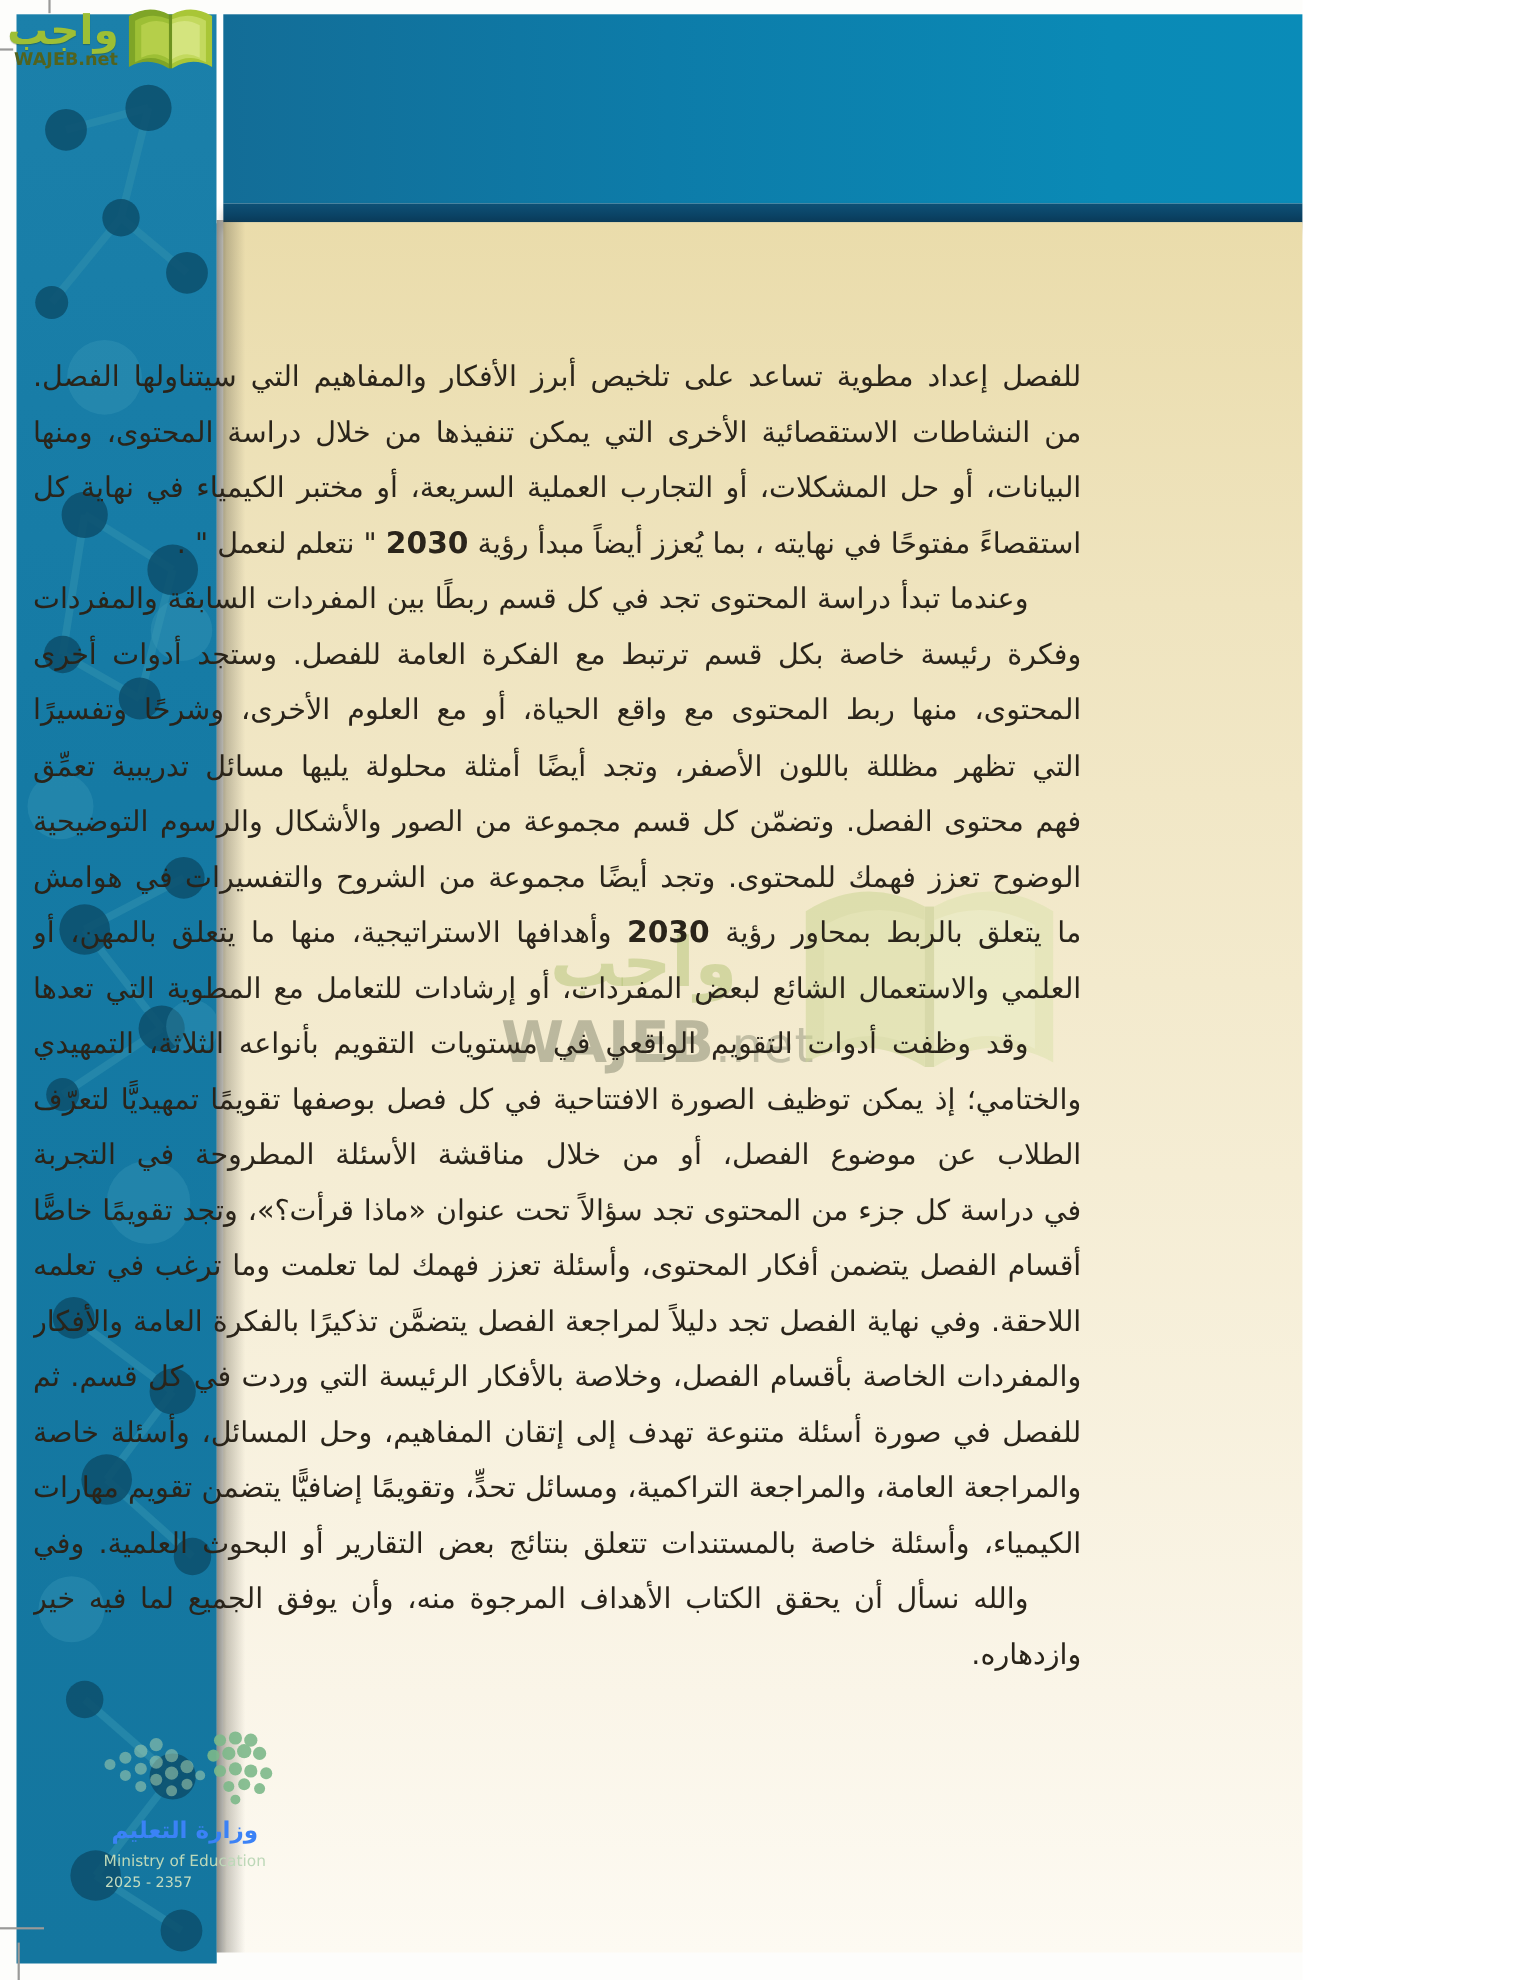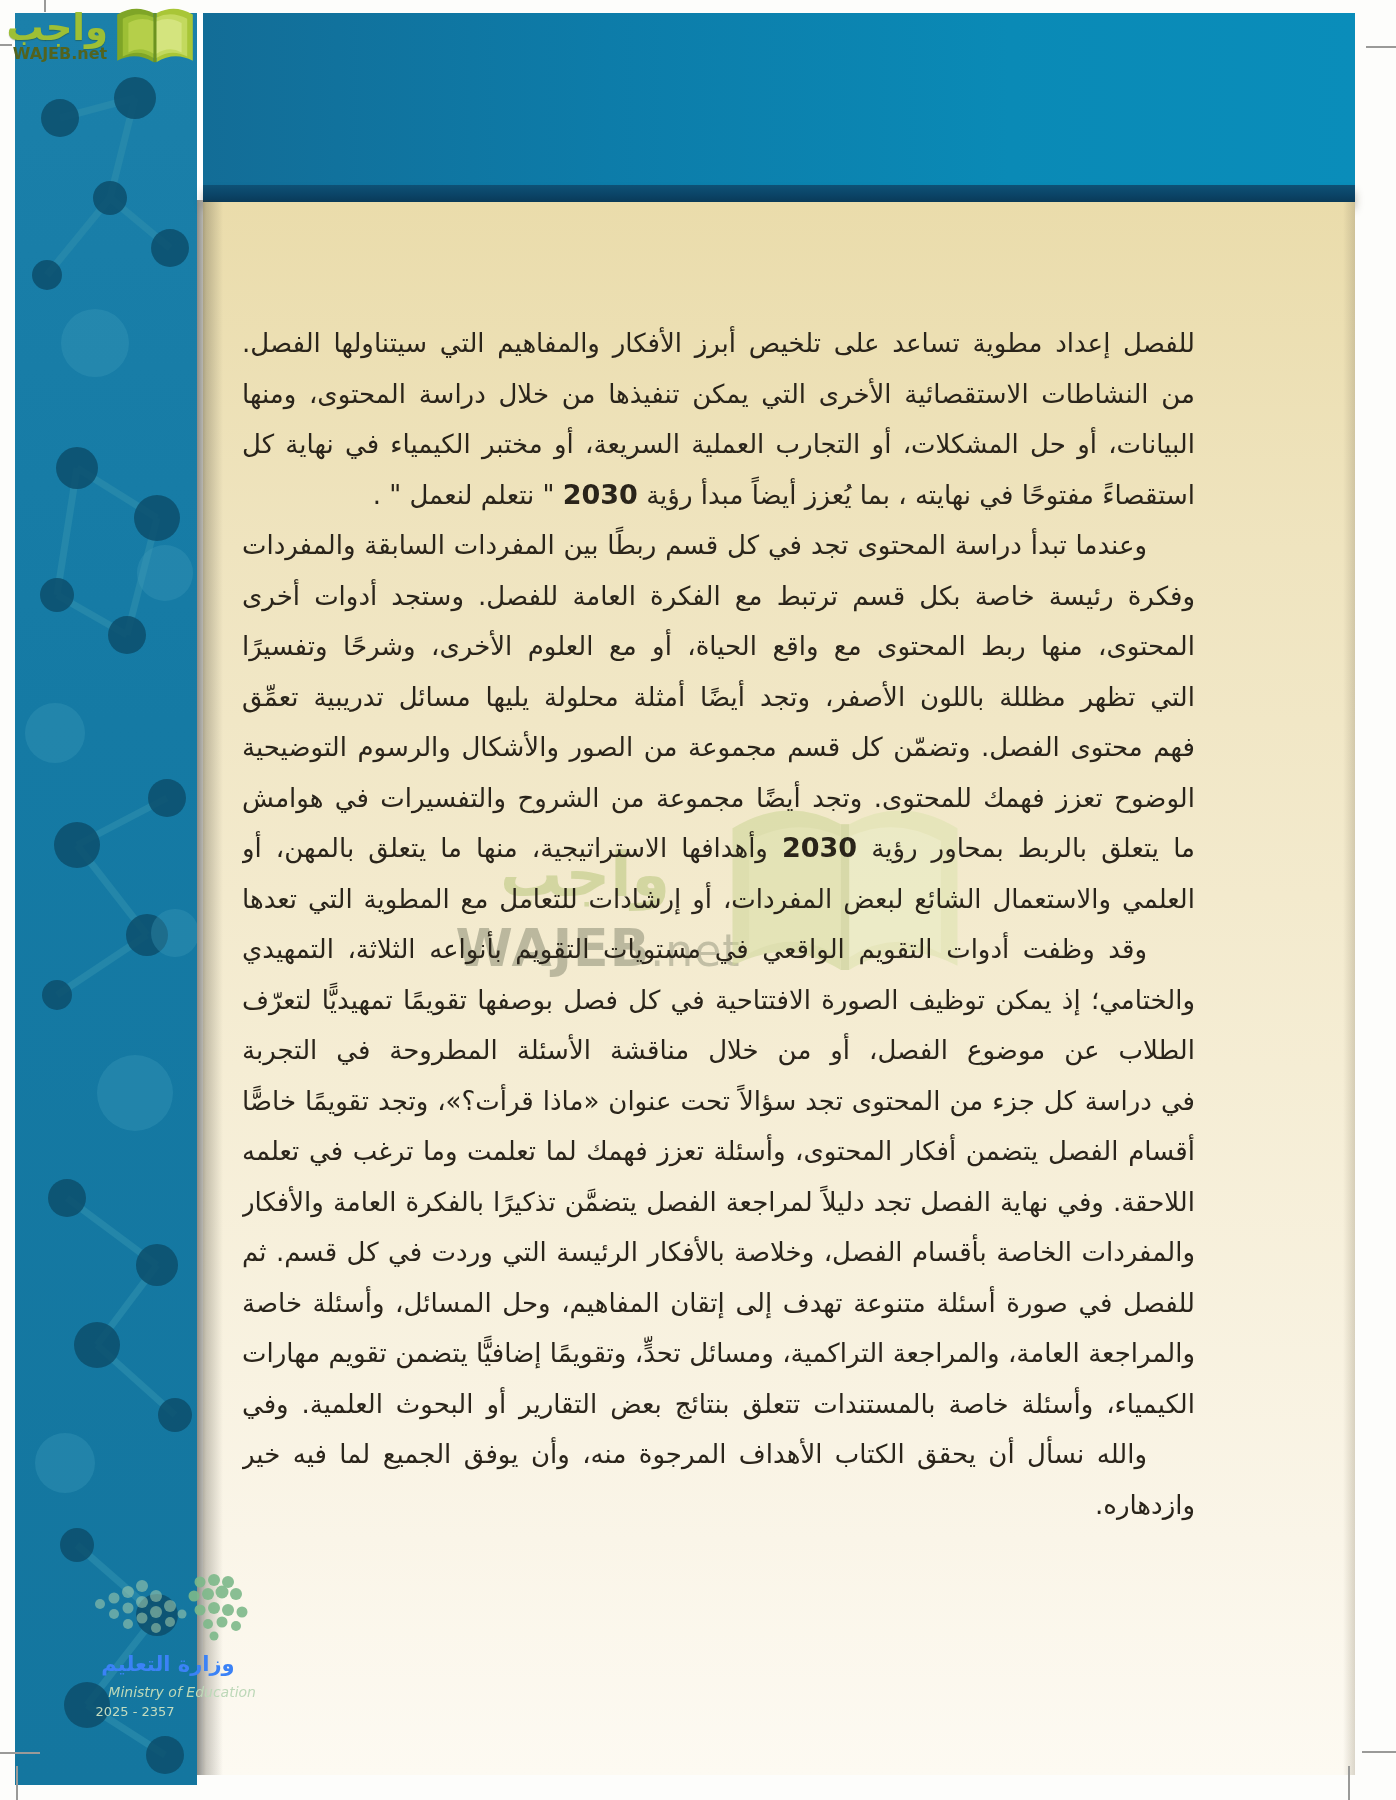--- a/index.html
+++ b/index.html
@@ -1,16 +1,16 @@
 <!DOCTYPE html>
 <html><head>
 <meta charset="utf-8">
 <style>
   html,body{margin:0;padding:0;background:#ffffff;}
-  #page{position:relative;width:1396px;height:1800px;background:#fdfdfb;overflow:hidden;
+  #page{position:relative;width:1184px;height:1800px;background:#fdfdfb;overflow:hidden;
         font-family:"DejaVu Sans",sans-serif;}
 
   
   #sidebar{position:absolute;left:15px;top:13px;width:182px;height:1772px;
            background:linear-gradient(180deg,#1b80aa 0%,#157aa4 40%,#14769f 100%);overflow:hidden;}
   #sidebar svg{position:absolute;left:0;top:0;}
 
   
   #gutter-line{position:absolute;left:197px;top:13px;width:6px;height:190px;background:#ffffff;}
   
@@ -45,22 +45,22 @@
            font-size:62px;font-weight:bold;color:rgba(163,185,94,0.40);direction:rtl;}
   #watermark .wm-en{position:absolute;left:18px;top:128px;width:300px;text-align:center;
            font-size:52px;font-weight:bold;color:rgba(125,128,105,0.48);letter-spacing:1px;}
   #watermark .wm-en .net{font-size:44px;font-weight:normal;color:rgba(125,128,105,0.42);}
   #watermark svg{position:absolute;left:290px;top:0px;opacity:0.55;}
 
   
   #moe-logo{position:absolute;left:80px;top:1568px;width:180px;height:160px;z-index:21;}
   #moe-logo .moe-ar{position:absolute;left:0px;top:84px;width:176px;text-align:center;
            font-size:21px;font-weight:bold;color:#3b82f6;direction:rtl;}
-  #moe-logo .moe-en{position:absolute;left:0px;top:116px;width:176px;text-align:right;
-           font-size:14px;color:#bdd8b8;font-style:italic;}
+  #moe-logo .moe-en{position:absolute;left:0px;top:116px;width:176px;text-align:center;
+           font-size:14px;color:#bdd8b8;}
   #moe-logo .moe-yr{position:absolute;left:0px;top:136px;width:110px;text-align:center;
            font-size:13px;color:#c4dcbf;}
 
   
   #body-text{position:absolute;top:318px;right:201px;width:953px;direction:rtl;z-index:6;
            color:#2a241a;font-size:26px;}
   .ln{height:50.5px;line-height:50.5px;white-space:nowrap;}
   .ln.j{text-align:justify;text-align-last:justify;white-space:normal;overflow:hidden;}
   .ln.r{text-align:right;}
   .ln.ind{padding-right:48px;}

